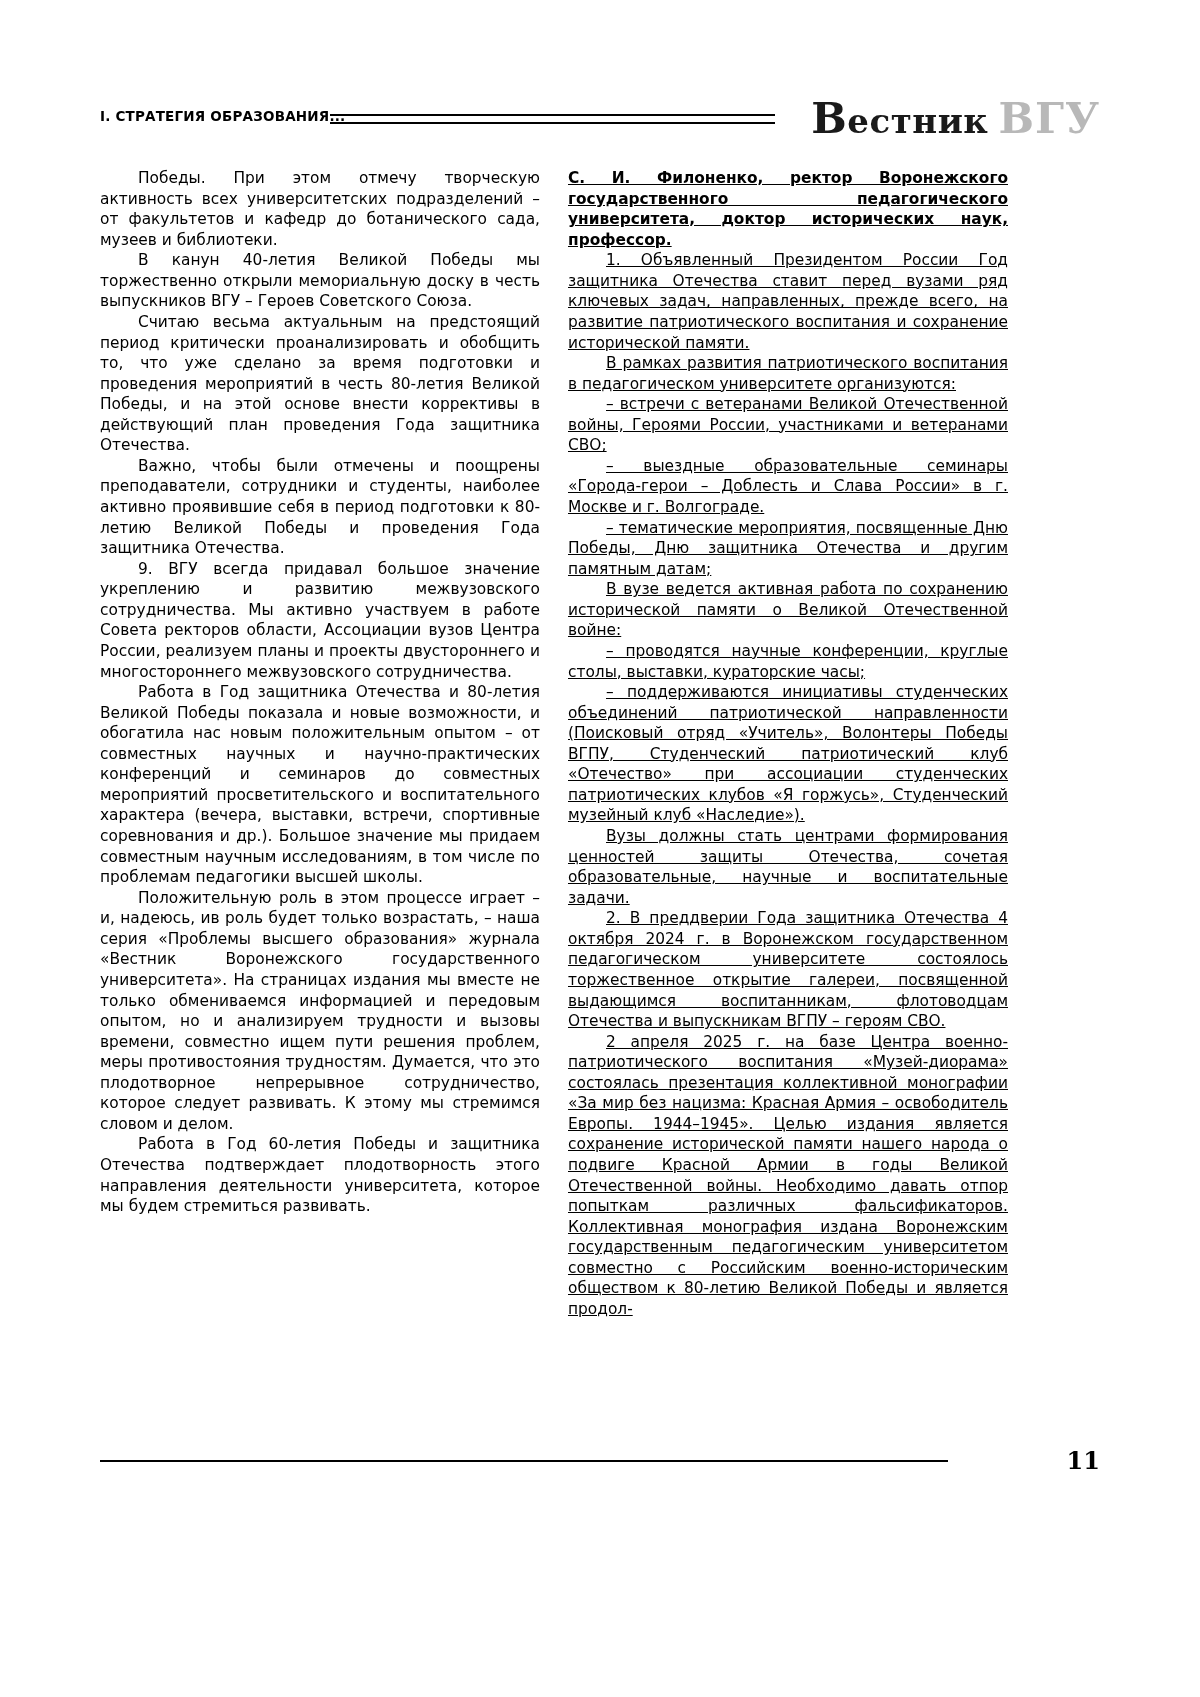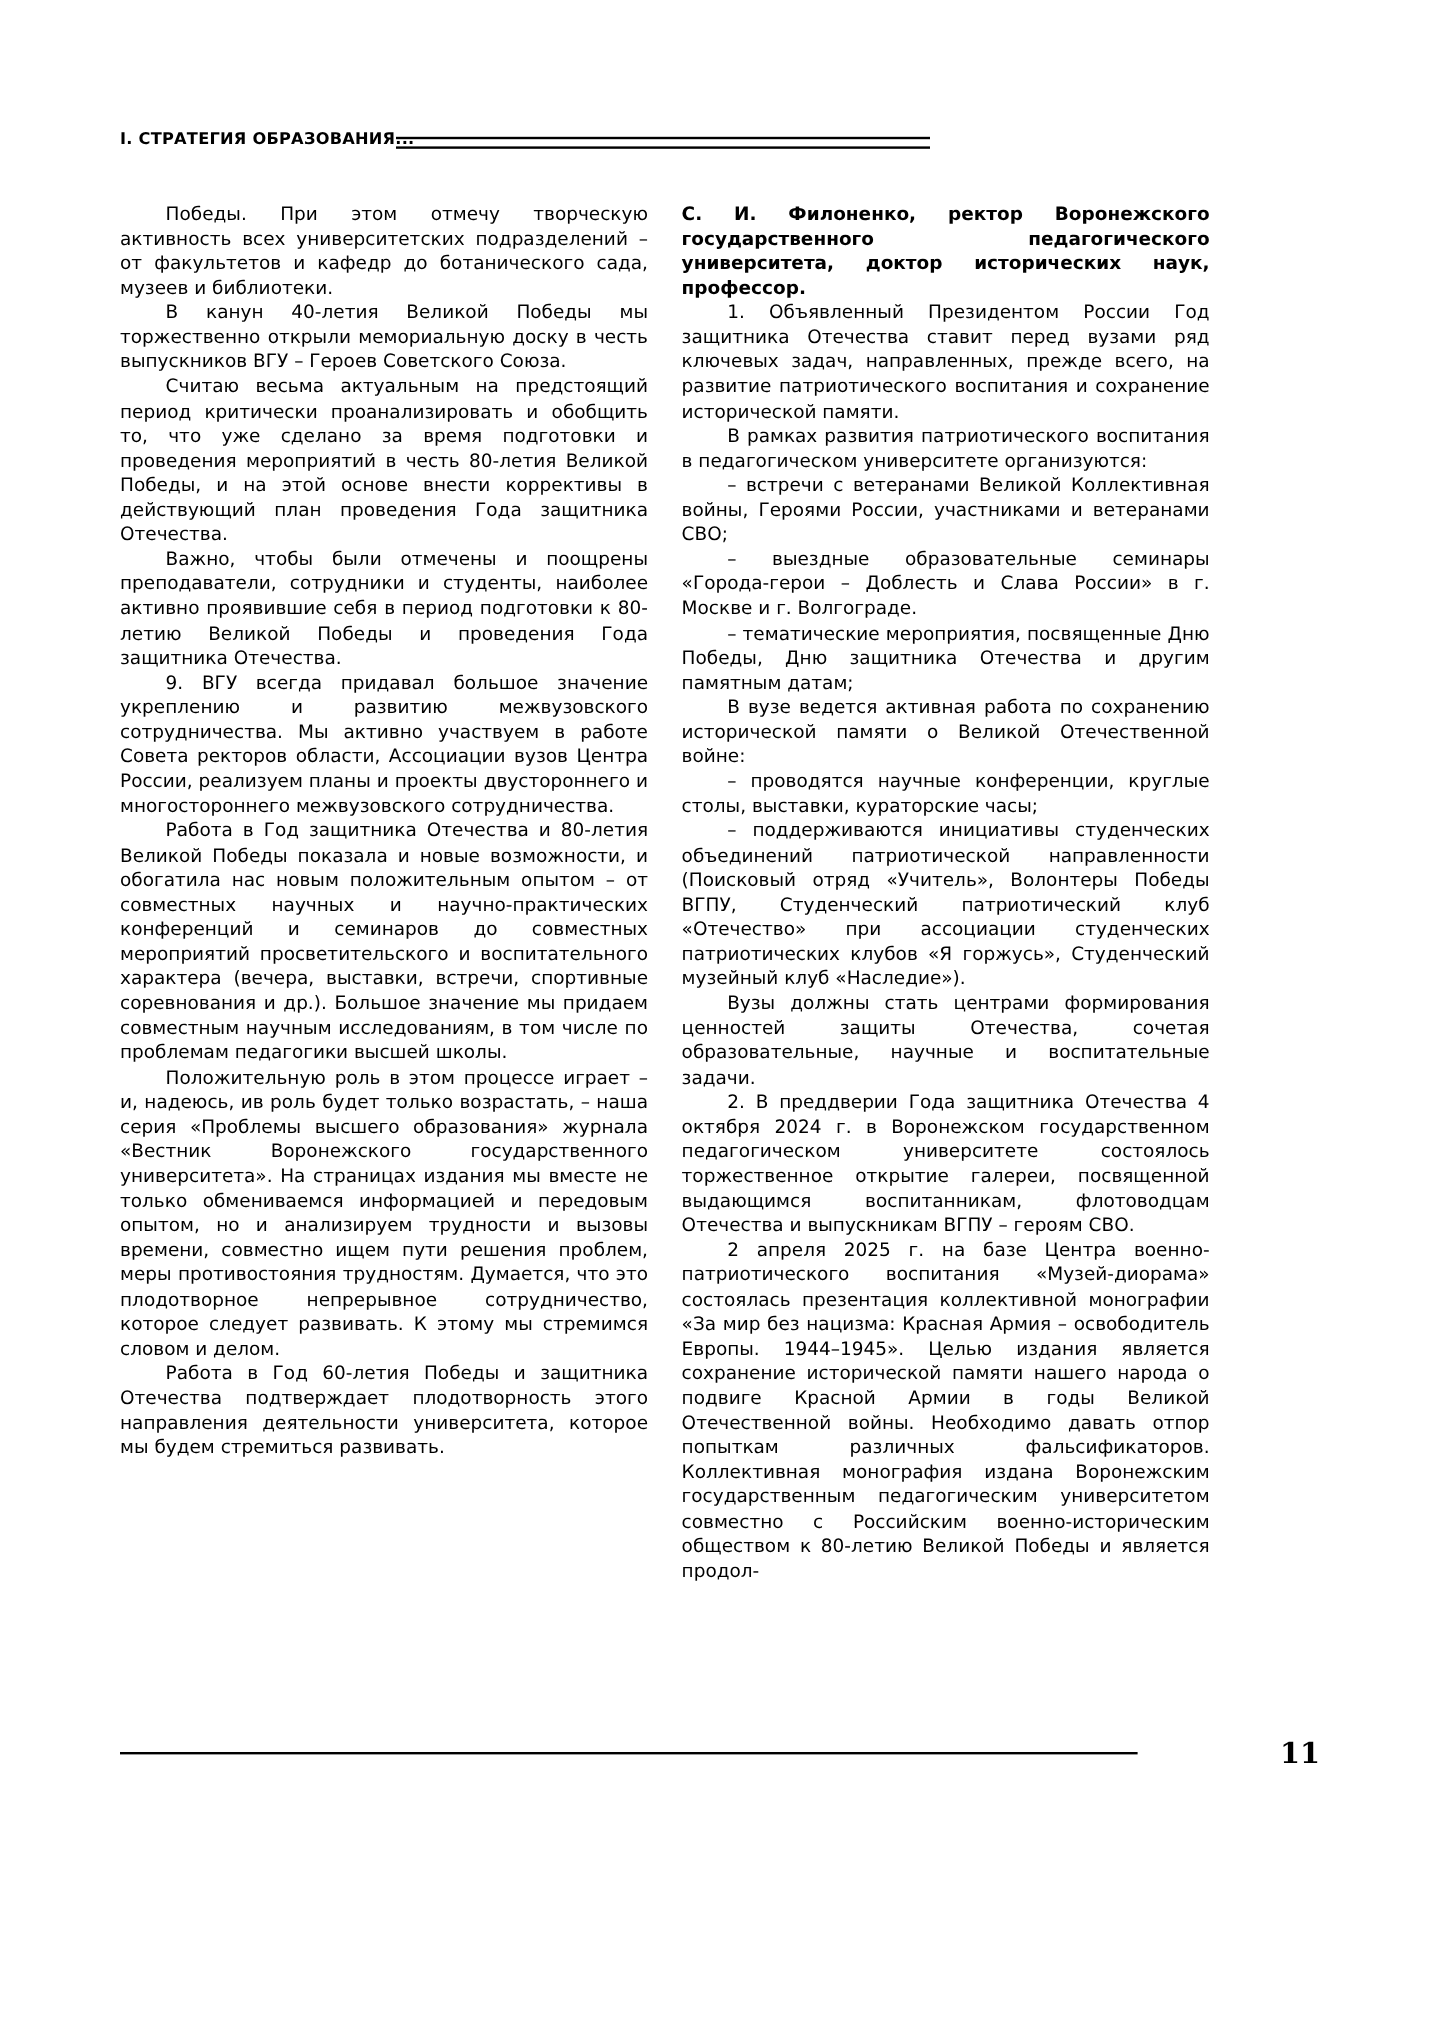--- a/index.html
+++ b/index.html
@@ -88,21 +88,21 @@
     top: 0;
     width: 440px;
     font-size: 15.4px;
     line-height: 1.335;
     text-align: justify;
     text-justify: inter-word;
     hyphens: manual;
     margin-top: 16px;
   }
   .col-left { left: 0; }
-  .col-right { left: 468px; }
+  .col-right { left: 468px; text-decoration: underline; }
 
   .col p {
     margin: 0;
     text-indent: 38px;
   }
   .col p.lead {
     text-indent: 0;
     font-weight: bold;
     text-align: justify;
   }
@@ -132,40 +132,43 @@
   }
 </style>
 </head>
 <body>
 
 <div class="page">
 
   <div class="header">
     <div class="header-left">I. СТРАТЕГИЯ ОБРАЗОВАНИЯ...</div>
     <div class="header-rule"></div>
+    <div class="header-brand">
+      <span class="brand-vestnik"><span class="cap">В</span><span>естник</span></span><span class="brand-vgu">ВГУ</span>
+    </div>
   </div>
 
   <div class="columns">
 
     <div class="col col-left">
       <p>Победы. При этом отмечу творческую активность всех университетских подразделений – от факультетов и кафедр до ботанического сада, музеев и библиотеки.</p>
       <p>В канун 40-летия Великой Победы мы торжественно открыли мемориальную доску в честь выпускников ВГУ – Героев Советского Союза.</p>
       <p>Считаю весьма актуальным на предстоящий период критически проанализировать и обобщить то, что уже сделано за время подготовки и проведения мероприятий в честь 80-летия Великой Победы, и на этой основе внести коррективы в действующий план проведения Года защитника Отечества.</p>
       <p>Важно, чтобы были отмечены и поощрены преподаватели, сотрудники и студенты, наиболее активно проявившие себя в период подготовки к 80-летию Великой Победы и проведения Года защитника Отечества.</p>
       <p>9. ВГУ всегда придавал большое значение укреплению и развитию межвузовского сотрудничества. Мы активно участвуем в работе Совета ректоров области, Ассоциации вузов Центра России, реализуем планы и проекты двустороннего и многостороннего межвузовского сотрудничества.</p>
       <p>Работа в Год защитника Отечества и 80-летия Великой Победы показала и новые возможности, и обогатила нас новым положительным опытом – от совместных научных и научно-практических конференций и семинаров до совместных мероприятий просветительского и воспитательного характера (вечера, выставки, встречи, спортивные соревнования и др.). Большое значение мы придаем совместным научным исследованиям, в том числе по проблемам педагогики высшей школы.</p>
       <p>Положительную роль в этом процессе играет – и, надеюсь, ив роль будет только возрастать, – наша серия «Проблемы высшего образования» журнала «Вестник Воронежского государственного университета». На страницах издания мы вместе не только обмениваемся информацией и передовым опытом, но и анализируем трудности и вызовы времени, совместно ищем пути решения проблем, меры противостояния трудностям. Думается, что это плодотворное непрерывное сотрудничество, которое следует развивать. К этому мы стремимся словом и делом.</p>
       <p>Работа в Год 60-летия Победы и защитника Отечества подтверждает плодотворность этого направления деятельности университета, которое мы будем стремиться развивать.</p>
     </div>
 
     <div class="col col-right">
       <p class="lead">С. И. Филоненко, ректор Воронежского государственного педагогического университета, доктор исторических наук, профессор.</p>
       <p>1. Объявленный Президентом России Год защитника Отечества ставит перед вузами ряд ключевых задач, направленных, прежде всего, на развитие патриотического воспитания и сохранение исторической памяти.</p>
       <p>В рамках развития патриотического воспитания в педагогическом университете организуются:</p>
-      <p>– встречи с ветеранами Великой Коллективная войны, Героями России, участниками и ветеранами СВО;</p>
+      <p>– встречи с ветеранами Великой Отечественной войны, Героями России, участниками и ветеранами СВО;</p>
       <p>– выездные образовательные семинары «Города-герои – Доблесть и Слава России» в г. Москве и г. Волгограде.</p>
       <p>– тематические мероприятия, посвященные Дню Победы, Дню защитника Отечества и другим памятным датам;</p>
       <p>В вузе ведется активная работа по сохранению исторической памяти о Великой Отечественной войне:</p>
       <p>– проводятся научные конференции, круглые столы, выставки, кураторские часы;</p>
       <p>– поддерживаются инициативы студенческих объединений патриотической направленности (Поисковый отряд «Учитель», Волонтеры Победы ВГПУ, Студенческий патриотический клуб «Отечество» при ассоциации студенческих патриотических клубов «Я горжусь», Студенческий музейный клуб «Наследие»).</p>
       <p>Вузы должны стать центрами формирования ценностей защиты Отечества, сочетая образовательные, научные и воспитательные задачи.</p>
       <p>2. В преддверии Года защитника Отечества 4 октября 2024 г. в Воронежском государственном педагогическом университете состоялось торжественное открытие галереи, посвященной выдающимся воспитанникам, флотоводцам Отечества и выпускникам ВГПУ – героям СВО.</p>
       <p>2 апреля 2025 г. на базе Центра военно-патриотического воспитания «Музей-диорама» состоялась презентация коллективной монографии «За мир без нацизма: Красная Армия – освободитель Европы. 1944–1945». Целью издания является сохранение исторической памяти нашего народа о подвиге Красной Армии в годы Великой Отечественной войны. Необходимо давать отпор попыткам различных фальсификаторов. Коллективная монография издана Воронежским государственным педагогическим университетом совместно с Российским военно-историческим обществом к 80-летию Великой Победы и является продол-</p>
     </div>
 

